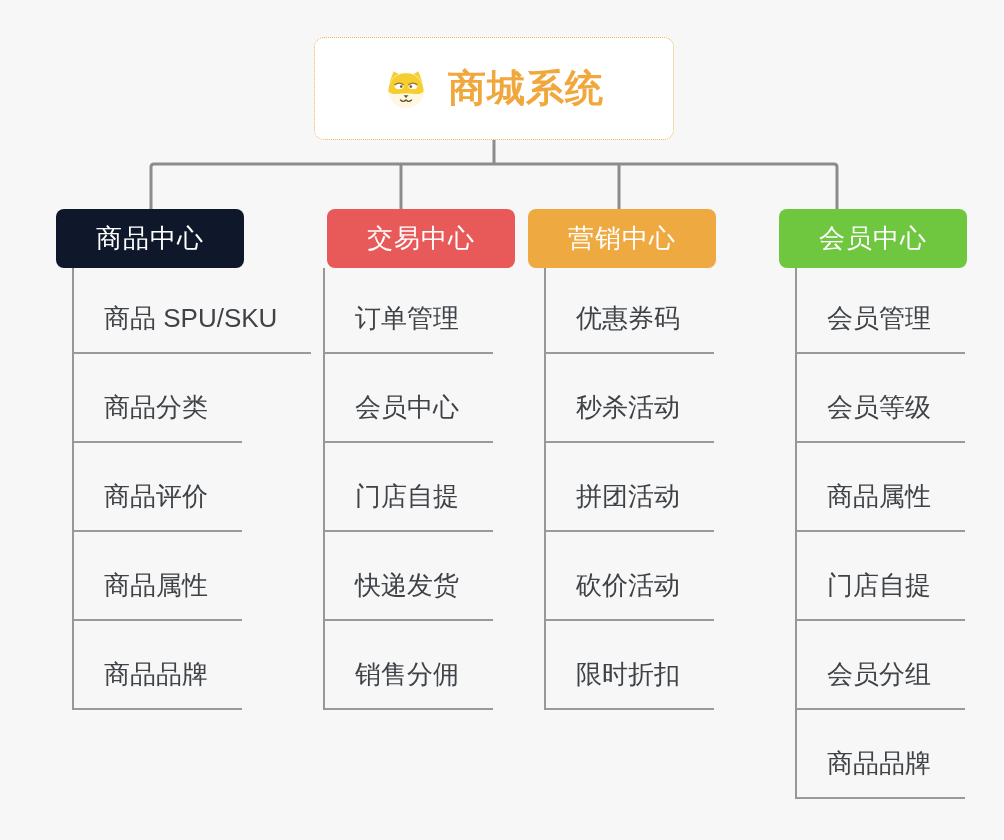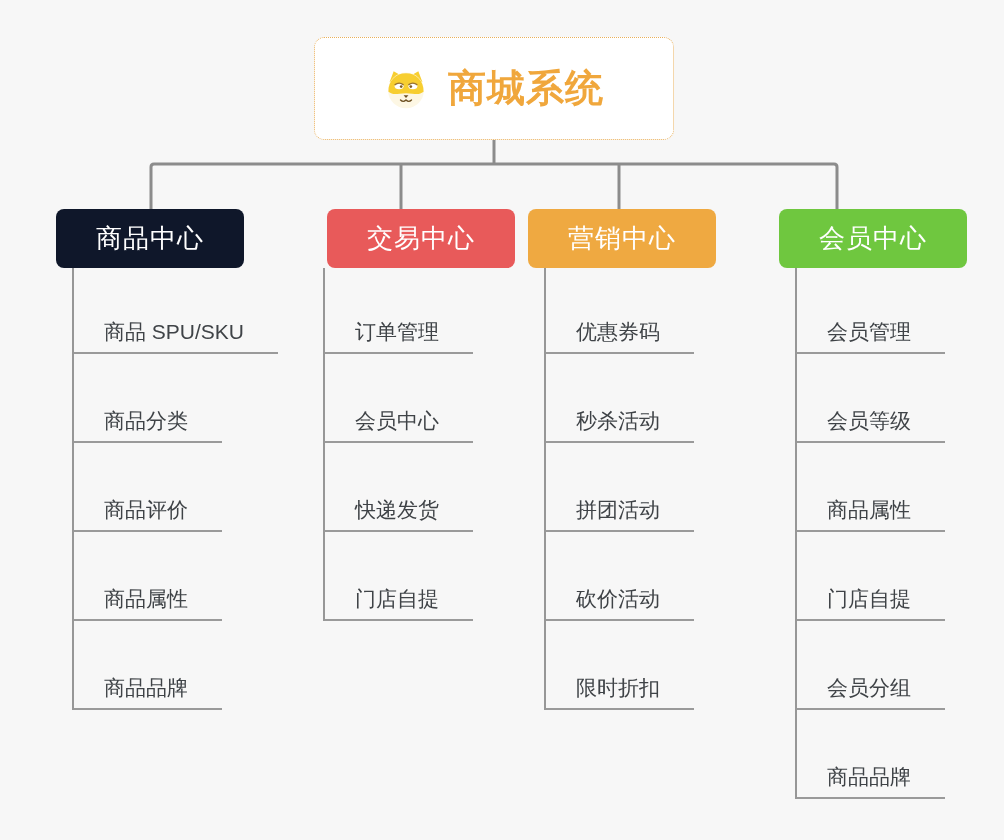--- a/index.html
+++ b/index.html
@@ -33,22 +33,22 @@
     margin-left:16px;border-left:2px solid #979797;
     width:max-content;
   }
   .leaf{
     height:89px;display:flex;align-items:flex-end;width:max-content;
   }
   .leaf:first-child{height:86px;}
   .leaf-label{
     display:block;width:max-content;
     border-bottom:2px solid #9a9a9a;
-    padding:0 34px 6px 30px;
-    font-size:21px;color:#3f4347;white-space:nowrap;
+    padding:0 34px 16px 30px;
+    font-size:26px;color:#3f4347;white-space:nowrap;
   }
 </style>
 </head>
 <body>
 
 <div class="canvas">
 
   <svg class="connectors" viewBox="0 0 1004 840" xmlns="http://www.w3.org/2000/svg">
     <g stroke="#8c8c8c" stroke-width="3" fill="none">
       <path d="M494 139 L494 164"></path>
@@ -102,24 +102,27 @@
       <div class="column" style="left: 307px;">
         <div class="branch-node" style="background: rgb(232, 90, 90); margin-left: 20px;">交易中心</div>
         <div class="leaves">
           <div class="leaf">
             <span class="leaf-label">订单管理</span>
           </div>
           <div class="leaf">
             <span class="leaf-label">会员中心</span>
           </div>
           <div class="leaf">
+            <span class="leaf-label">门店自提</span>
+          </div>
+          <div class="leaf">
             <span class="leaf-label">快递发货</span>
           </div>
           <div class="leaf">
-            <span class="leaf-label">门店自提</span>
+            <span class="leaf-label">销售分佣</span>
           </div>
         </div>
       </div>
       <div class="column" style="left: 528px;">
         <div class="branch-node" style="background: rgb(239, 169, 65);">营销中心</div>
         <div class="leaves">
           <div class="leaf">
             <span class="leaf-label">优惠券码</span>
           </div>
           <div class="leaf">

